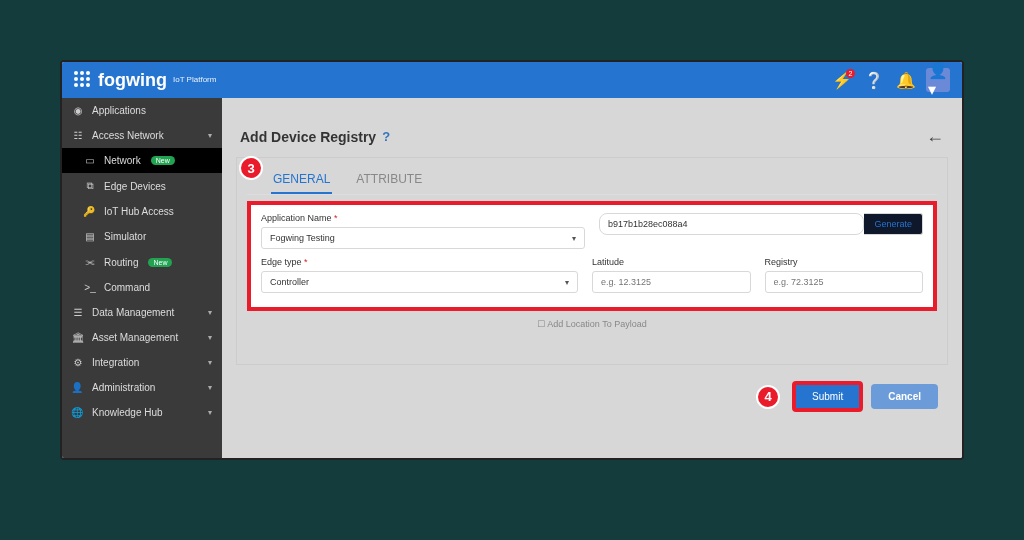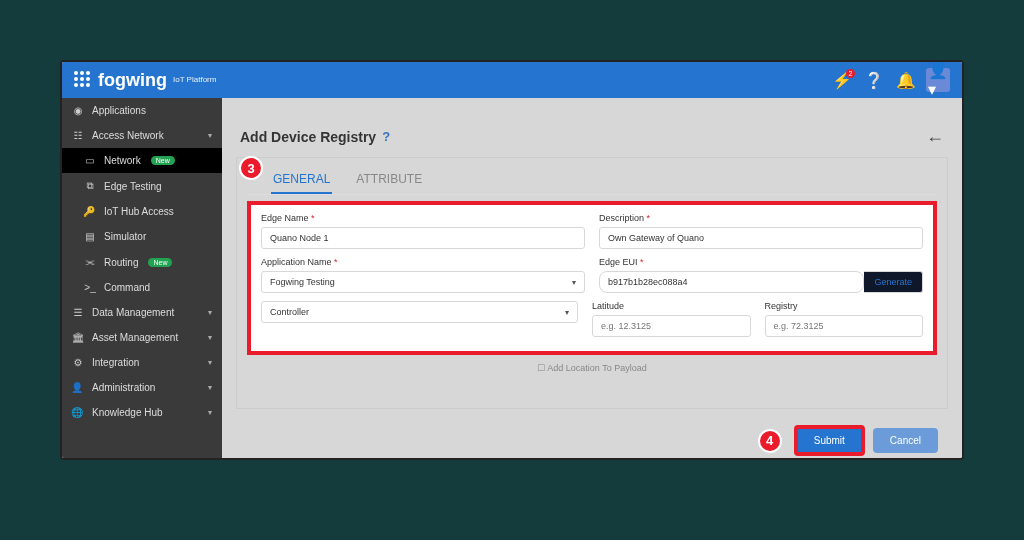--- a/index.html
+++ b/index.html
@@ -44,21 +44,21 @@
   .input input{ border:none; outline:none; flex:1; font-size:9px; color:#333;}
   .select{ display:flex; align-items:center;}
   .select .chev{ margin-left:auto; font-size:8px; color:#555;}
   .eui-wrap{ display:flex; gap:0;}
   .eui-wrap .input{ flex:1; border-top-right-radius:0; border-bottom-right-radius:0;border-radius:8px;}
   .gen-btn{ border:1px solid #d8d8d8; border-left:none; border-top-right-radius:3px; border-bottom-right-radius:3px; background:#0f172a; color:#2474d0; font-size:9px; padding:5px 10px; cursor:pointer;}
   .extras{ text-align:center; font-size:9px; color:#888; margin:8px 0 21px 0;}
   .actions{ display:flex; justify-content:flex-end; align-items:center; gap:8px; padding: 6px 24px 10px 0; position:relative;}
   .btn{ font-size:10px; padding:6px 16px; border-radius:4px; border:1px solid transparent; cursor:pointer;}
   .btn.primary{ background:#2474d0; color:#fff; border:4px solid #ea1c2c;}
-  .btn.sec{ background:#6b9bd8; color:#fff;}
+  .btn.sec{ background:#6b9bd8; color:#fff;font-weight:bold;}
   .marker4{ position:static; margin-right:4px;}
 </style>
 </head>
 <body>
 
 <div class="app-window">
 
   <div class="topbar">
     <div class="brand">
       <span class="brand-icon">
@@ -94,21 +94,21 @@
           <span>Access Network</span>
           <span class="caret">▾</span>
         </div>
       <div class="item sub sel">
           <span class="ico">▭</span>
           <span>Network</span>
           <span class="pill">New</span>
         </div>
       <div class="item sub">
           <span class="ico">⧉</span>
-          <span>Edge Testing</span>
+          <span>Edge Devices</span>
         </div>
       <div class="item sub">
           <span class="ico">🔑</span>
           <span>IoT Hub Access</span>
         </div>
       <div class="item sub">
           <span class="ico">▤</span>
           <span>Simulator</span>
         </div>
       <div class="item sub">
@@ -158,52 +158,38 @@
       <div class="card">
         <div class="marker marker3">3</div>
         <div class="tabs">
           <div class="tab active">GENERAL</div>
           <div class="tab">ATTRIBUTE</div>
         </div>
 
         <div class="redbox">
           <div class="row">
             <div class="field">
-              <div class="label"><span>Edge Name</span> <span class="req">*</span></div>
-              <div class="input">
-                  <input value="Quano Node 1" style="">
-                </div>
-            </div>
-            <div class="field">
-              <div class="label"><span>Description</span> <span class="req">*</span></div>
-              <div class="input">
-                  <input value="Own Gateway of Quano" style="">
-                </div>
-            </div>
-          </div>
-          <div class="row">
-            <div class="field">
               <div class="label"><span>Application Name</span> <span class="req">*</span></div>
               <div class="input select">
                   <span>Fogwing Testing</span>
                   <span class="chev">▾</span>
                 </div>
             </div>
             <div class="field">
-              <div class="label"><span>Edge EUI</span> <span class="req">*</span></div>
               <div class="eui-wrap">
                 <div class="input">
                     <input value="b917b1b28ec088a4" style="">
                   </div>
                 <button class="gen-btn">Generate</button>
               </div>
             </div>
           </div>
           <div class="row">
             <div class="field">
+              <div class="label"><span>Edge type</span> <span class="req">*</span></div>
               <div class="input select">
                   <span>Controller</span>
                   <span class="chev">▾</span>
                 </div>
             </div>
             <div class="field small">
               <div class="label">Latitude</div>
               <div class="input">
                   <input placeholder="e.g. 12.3125" style="">
                 </div>

